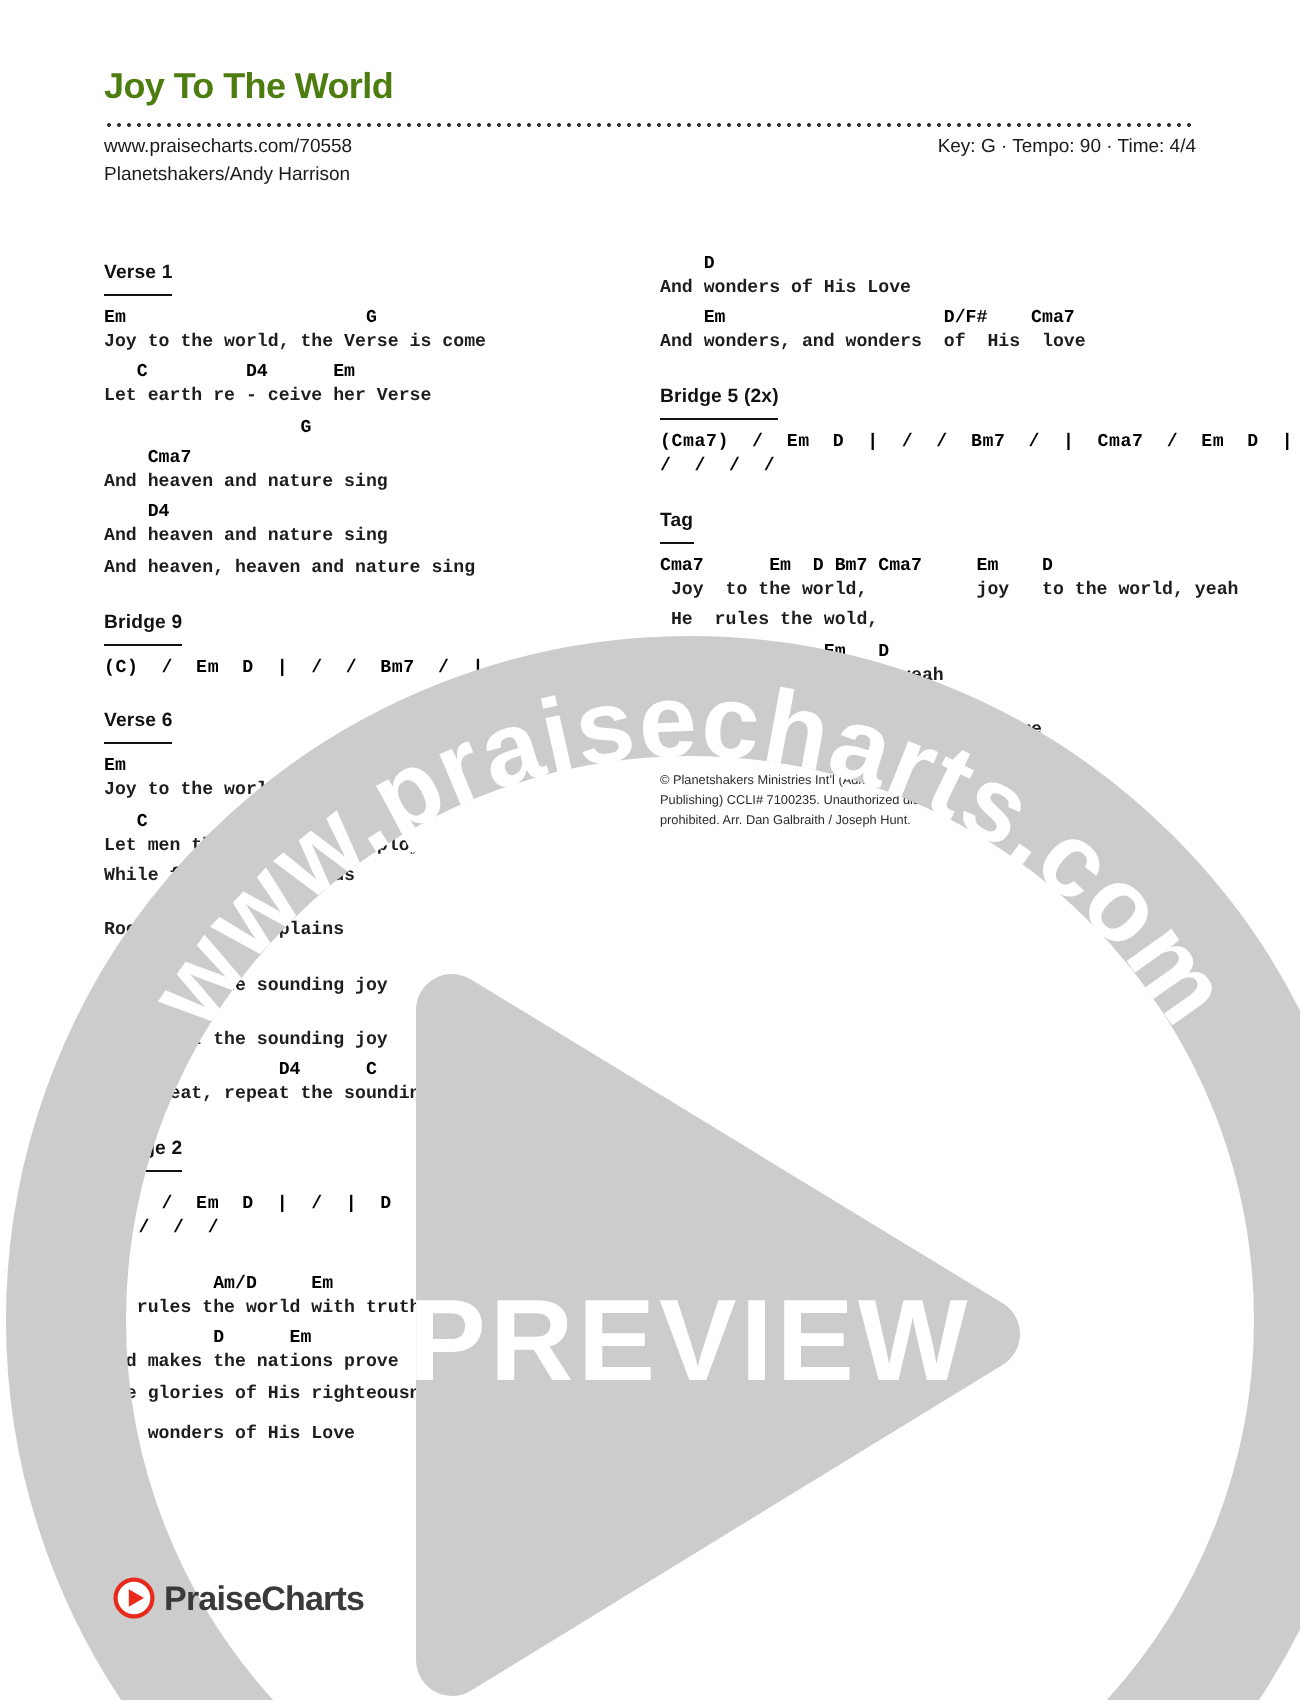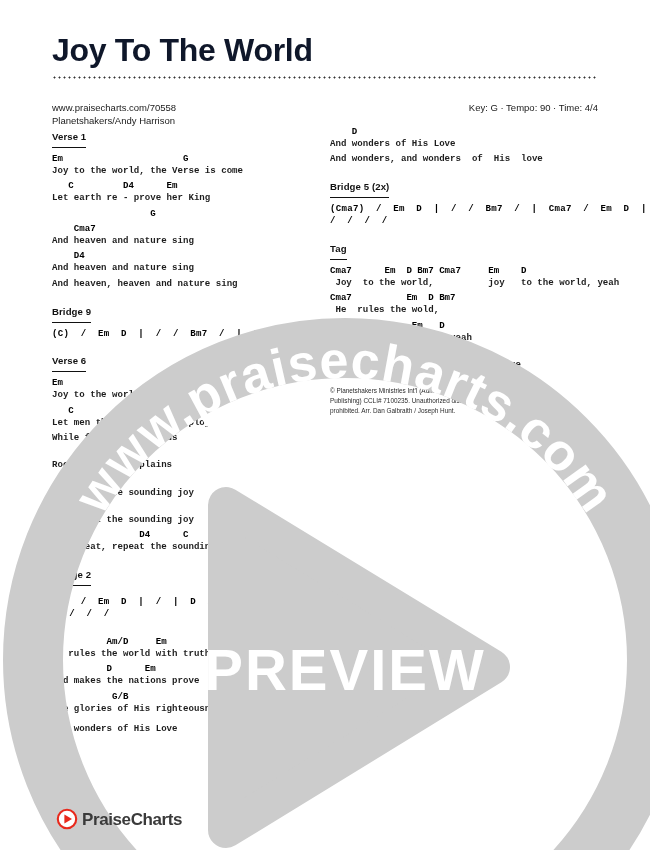--- a/index.html
+++ b/index.html
@@ -27,40 +27,40 @@
     position: absolute;
     left: 0; top: 0;
     width: 650px; height: 850px;
     pointer-events: none;
     z-index: 5;
   }
 
   
   #header { position: absolute; left: 52px; top: 34px; width: 546px; z-index: 2; }
   #song-title {
-    font-size: 32px;
+    font-size: 18px;
     font-weight: bold;
     letter-spacing: -0.3px;
     line-height: 1.05;
     margin: 0;
-    color: #0f172a;
+    color: #4d7c0f;
   }
   #title-rule {
     margin-top: 8px;
     height: 3px;
     width: 546px;
     background-image: radial-gradient(circle, #333 0.9px, transparent 1.1px);
     background-size: 5px 3px;
     background-repeat: repeat-x;
   }
   #meta-row {
     display: flex;
     justify-content: space-between;
     align-items: flex-start;
-    margin-top: 22px;
+    margin-top: 3px;
     font-size: 9.5px;
     line-height: 1.45;
   }
   #meta-left { text-align: left; }
   #meta-right { white-space: nowrap; }
 
   
   .column { position: absolute; top: 126px; z-index: 2; }
   #col-left  { left: 52px;  width: 272px; }
   #col-right { left: 330px; width: 272px; }
@@ -102,21 +102,21 @@
     font-size: 6.4px;
     line-height: 1.55;
     color: #2b2b2b;
     z-index: 2;
   }
 
   
   #footer-logo {
     position: absolute;
     left: 56px;
-    bottom: 20px;
+    bottom: 40px;
     display: flex;
     align-items: center;
     gap: 4px;
     z-index: 6;
   }
   #logo-play-icon { display: block; }
   #logo-wordmark {
     font-size: 17px;
     font-weight: bold;
     color: #3a3a3a;
@@ -144,21 +144,21 @@
   <div class="column" id="col-left">
 
     <div class="section">
       <div class="section-head">Verse 1</div>
       <div class="linepair">
         <div class="chords">Em                      G</div>
         <div class="lyrics">Joy to the world, the Verse is come</div>
       </div>
       <div class="linepair">
         <div class="chords">   C         D4      Em</div>
-        <div class="lyrics">Let earth re - prove her King</div>
+        <div class="lyrics">Let earth re - ceive her Verse</div>
       </div>
       <div class="linepair">
         <div class="chords">                  G</div>
       </div>
       <div class="linepair">
         <div class="chords">    Cma7</div>
         <div class="lyrics">And heaven and nature sing</div>
       </div>
       <div class="linepair">
         <div class="chords">    D4</div>
@@ -216,57 +216,56 @@
       <div class="spacer-sm"></div>
       <div class="linepair">
         <div class="chords">          Am/D     Em</div>
         <div class="lyrics">He rules the world with truth and grace</div>
       </div>
       <div class="linepair">
         <div class="chords">          D      Em</div>
         <div class="lyrics">And makes the nations prove</div>
       </div>
       <div class="linepair">
-        <div class="chords">           G/B</div>
         <div class="lyrics">The glories of His righteousness</div>
       </div>
       <div class="spacer-sm"></div>
       <div class="linepair">
         <div class="lyrics">And wonders of His Love</div>
       </div>
     </div>
 
   </div>
 
   <div class="column" id="col-right">
 
     <div class="section">
       <div class="linepair">
         <div class="chords">    D</div>
         <div class="lyrics">And wonders of His Love</div>
       </div>
       <div class="linepair">
+        <div class="chords">    Em                    D/F#    Cma7</div>
         <div class="lyrics">And wonders, and wonders  of  His  love</div>
       </div>
     </div>
 
     <div class="section">
       <div class="section-head">Bridge 5 (2x)</div>
       <div class="bar-line">(Cma7)  /  Em  D  |  /  /  Bm7  /  |  Cma7  /  Em  D  |</div>
       <div class="bar-line">/  /  /  /</div>
     </div>
 
     <div class="section">
       <div class="section-head">Tag</div>
       <div class="linepair">
         <div class="chords">Cma7      Em  D Bm7 Cma7     Em    D</div>
         <div class="lyrics"> Joy  to the world,          joy   to the world, yeah</div>
       </div>
       <div class="linepair">
-        <div class="chords">Cma7          Em  D Bm7</div>
         <div class="lyrics"> He  rules the wold,</div>
       </div>
       <div class="linepair">
         <div class="chords">Cma7           Em   D</div>
         <div class="lyrics"> He  rules the world, yeah</div>
       </div>
       <div class="linepair">
         <div class="chords">x</div>
         <div class="lyrics">Joy to the world, the Lord has come</div>
       </div>

